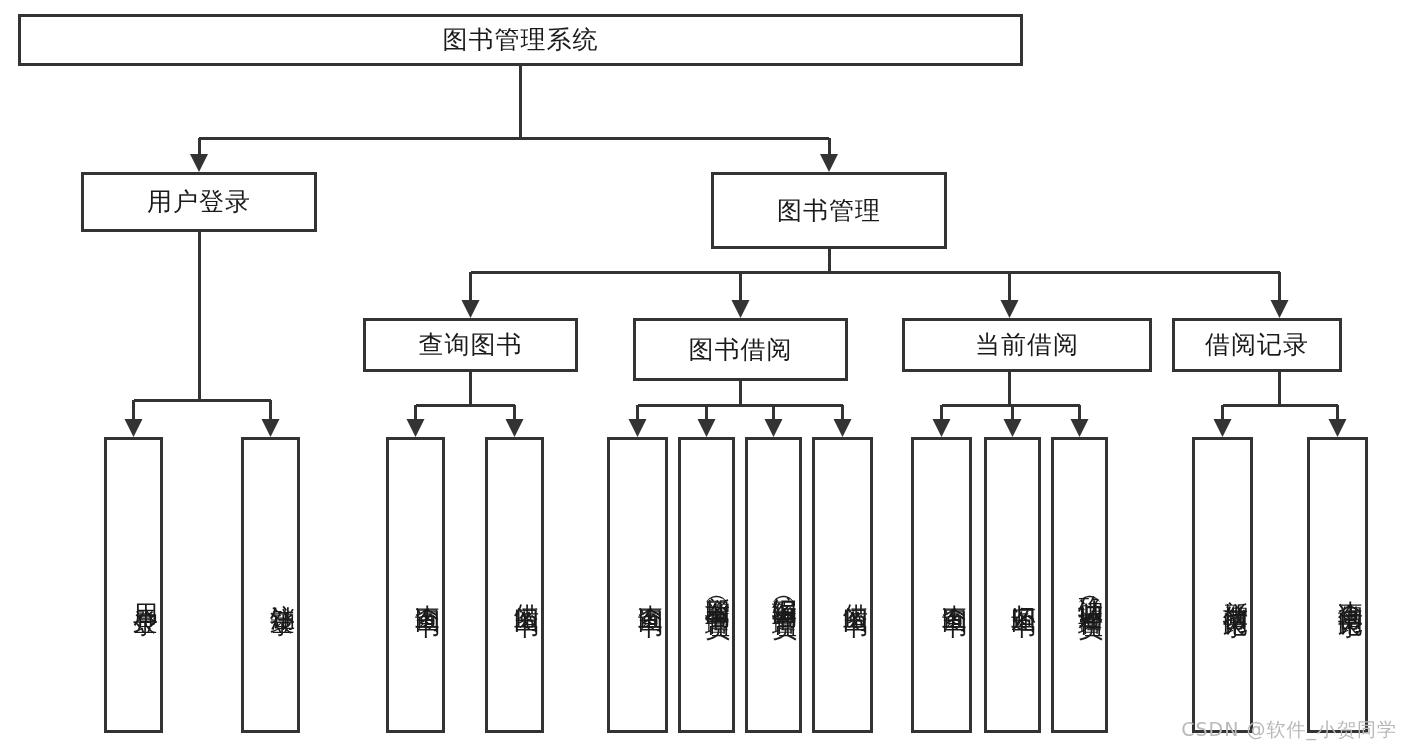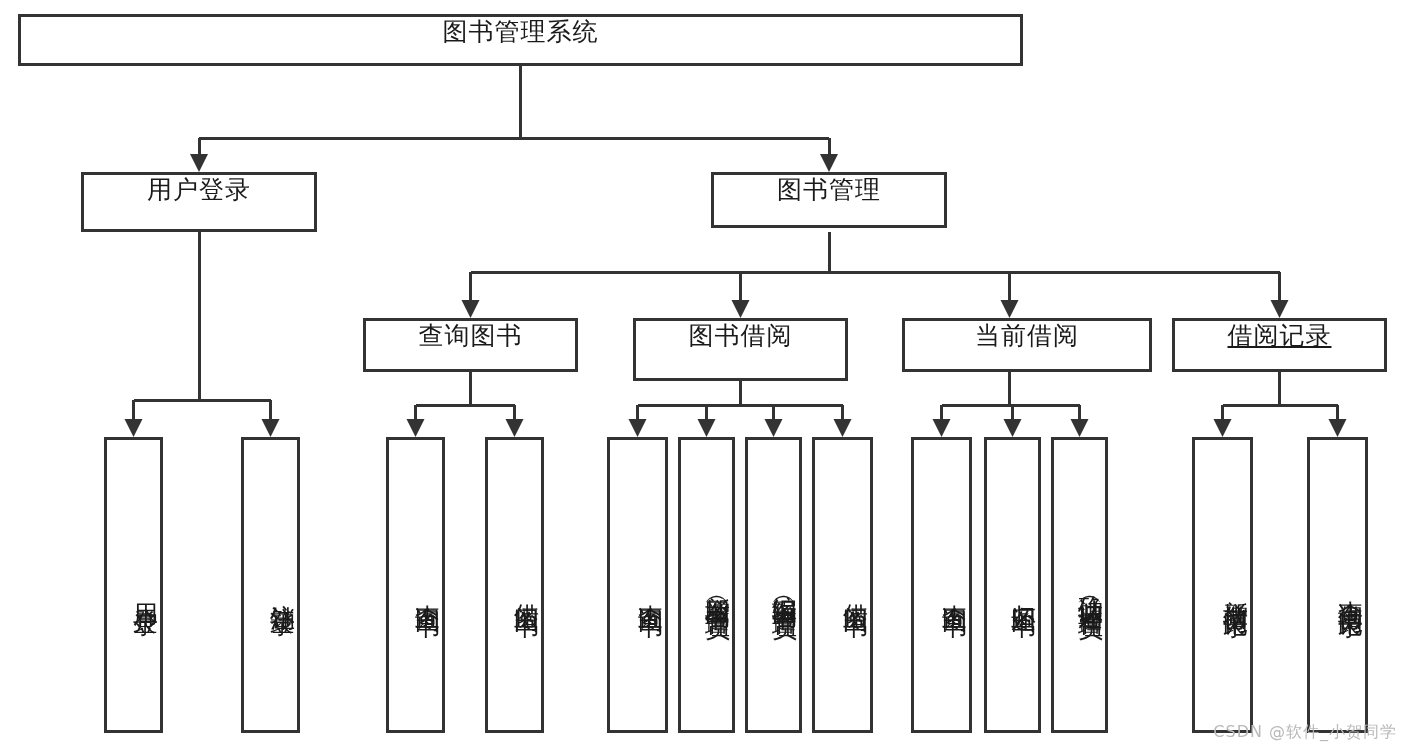--- a/index.html
+++ b/index.html
@@ -25,20 +25,21 @@
     width: 1405px;
     height: 747px;
     pointer-events: none;
   }
   .node {
     position: absolute;
     box-sizing: border-box;
     border: 3px solid #333333;
     background: #ffffff;
     display: flex;
+    align-items: center;
     justify-content: center;
     color: #1a1a1a;
     line-height: 1.18;
     text-align: center;
   }
   .node.horiz {
     font-size: 25px;
     letter-spacing: 1px;
   }
   .node.vert {
@@ -53,21 +54,21 @@
   .node.vert.tall {
     padding-top: 8px;
   }
   .node .label {
     display: block;
   }
   #watermark {
     position: absolute;
     right: 8px;
     bottom: 4px;
-    font-size: 16px;
+    font-size: 19px;
     color: #b9b9b9;
     letter-spacing: 1px;
     white-space: nowrap;
     font-family: "DejaVu Sans", "Liberation Sans", sans-serif;
   }
 </style>
 </head>
 <body>
 
 <div id="canvas">
@@ -127,33 +128,33 @@
       <polygon points="1328.5,419 1346.5,419 1337.5,437" fill="#333333"></polygon>
     </svg>
 
   <div id="nodes">
       <div class="node horiz" style="left: 18px; top: 14px; width: 1005px; height: 52px;">
         <span class="label">图书管理系统</span>
       </div>
       <div class="node horiz" style="left: 81px; top: 172px; width: 236px; height: 60px;">
         <span class="label">用户登录</span>
       </div>
-      <div class="node horiz" style="left: 711px; top: 172px; width: 236px; height: 56px;">
+      <div class="node horiz" style="left: 711px; top: 172px; width: 236px; height: 77px;">
         <span class="label">图书管理</span>
       </div>
       <div class="node horiz" style="left: 363px; top: 318px; width: 215px; height: 54px;">
         <span class="label">查询图书</span>
       </div>
       <div class="node horiz" style="left: 633px; top: 318px; width: 215px; height: 63px;">
         <span class="label">图书借阅</span>
       </div>
       <div class="node horiz" style="left: 902px; top: 318px; width: 250px; height: 54px;">
         <span class="label">当前借阅</span>
       </div>
-      <div class="node horiz" style="left: 1172px; top: 318px; width: 215px; height: 54px; text-decoration: underline;">
+      <div class="node horiz" style="left: 1172px; top: 318px; width: 170px; height: 54px;">
         <span class="label">借阅记录</span>
       </div>
       <div class="node vert" style="left: 104px; top: 437px; width: 59px; height: 296px;">
         <span class="label">用户登录</span>
       </div>
       <div class="node vert" style="left: 241px; top: 437px; width: 59px; height: 296px;">
         <span class="label">注销登录</span>
       </div>
       <div class="node vert" style="left: 386px; top: 437px; width: 59px; height: 296px;">
         <span class="label">查询图书</span>

